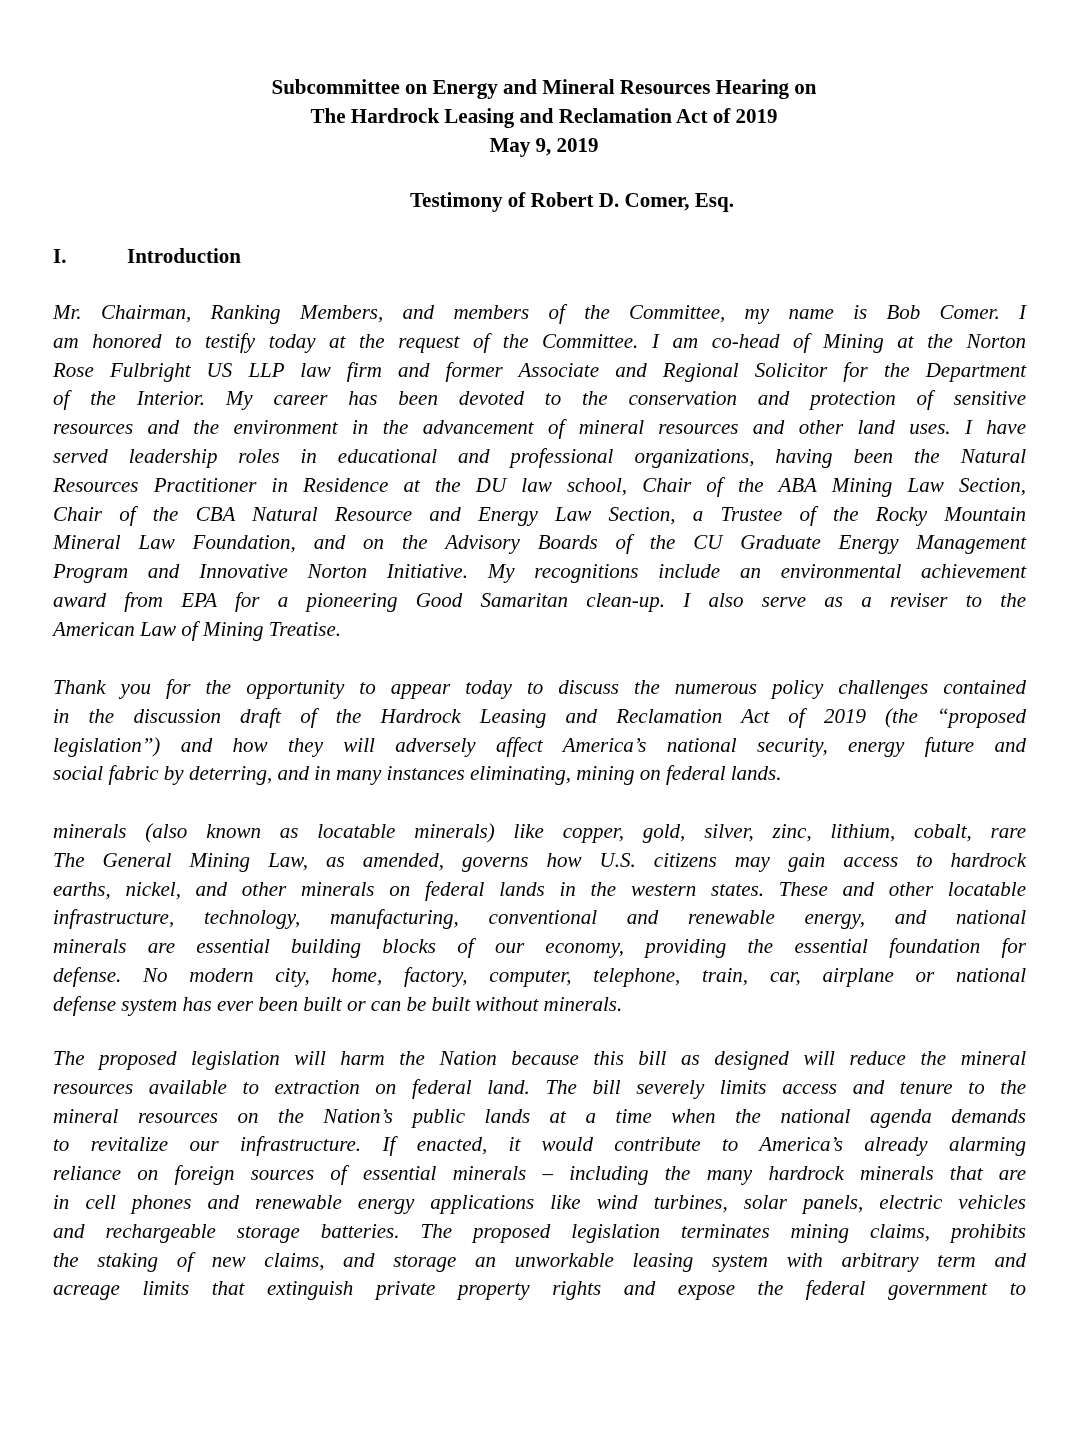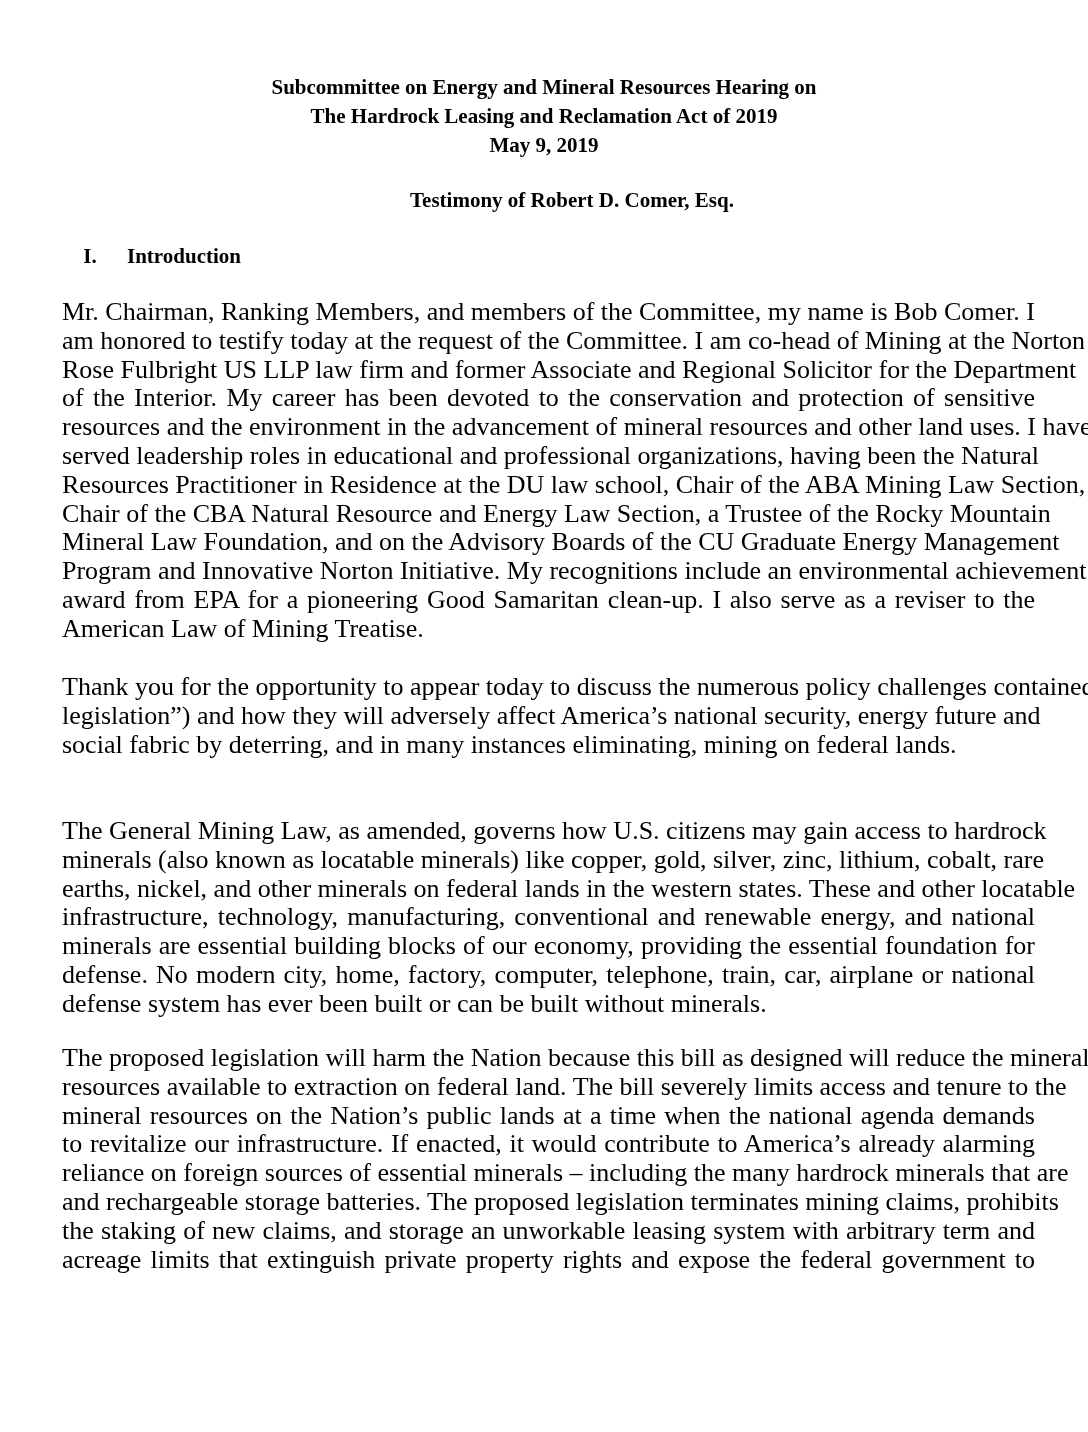--- a/index.html
+++ b/index.html
@@ -39,32 +39,32 @@
     .header-block { top: 73px; }
     .testimony { top: 186px; padding-left: 28px; }
     .section-heading {
       position: absolute;
       left: 53px;
       top: 242px;
       font-weight: bold;
       font-size: 21px;
       line-height: 29px;
       white-space: nowrap;
-      text-align: center;
     }
     .section-heading .num {
       display: inline-block;
       width: 74px;
     }
     .para {
       position: absolute;
-      left: 62px;
+      left: 53px;
       width: 973px;
-      font-size: 26px;
+      font-size: 21px;
       line-height: 28.8px;
+      font-style: italic;
     }
     .para .ln {
       display: block;
       text-align: justify;
       text-align-last: justify;
       white-space: nowrap;
       overflow: visible;
       height: 28.8px;
     }
     .para .ln.last {
@@ -103,36 +103,38 @@
       <span class="ln">served leadership roles in educational and professional organizations, having been the Natural</span>
       <span class="ln">Resources Practitioner in Residence at the DU law school, Chair of the ABA Mining Law Section,</span>
       <span class="ln">Chair of the CBA Natural Resource and Energy Law Section, a Trustee of the Rocky Mountain</span>
       <span class="ln">Mineral Law Foundation, and on the Advisory Boards of the CU Graduate Energy Management</span>
       <span class="ln">Program and Innovative Norton Initiative. My recognitions include an environmental achievement</span>
       <span class="ln">award from EPA for a pioneering Good Samaritan clean-up. I also serve as a reviser to the</span>
       <span class="ln last">American Law of Mining Treatise.</span>
     </div>
   <div class="para p2">
       <span class="ln">Thank you for the opportunity to appear today to discuss the numerous policy challenges contained</span>
+      <span class="ln">in the discussion draft of the Hardrock Leasing and Reclamation Act of 2019 (the “proposed</span>
       <span class="ln">legislation”) and how they will adversely affect America’s national security, energy future and</span>
       <span class="ln last">social fabric by deterring, and in many instances eliminating, mining on federal lands.</span>
     </div>
   <div class="para p3">
+      <span class="ln">minerals (also known as locatable minerals) like copper, gold, silver, zinc, lithium, cobalt, rare</span>
       <span class="ln">The General Mining Law, as amended, governs how U.S. citizens may gain access to hardrock</span>
-      <span class="ln">minerals (also known as locatable minerals) like copper, gold, silver, zinc, lithium, cobalt, rare</span>
       <span class="ln">earths, nickel, and other minerals on federal lands in the western states. These and other locatable</span>
       <span class="ln">infrastructure, technology, manufacturing, conventional and renewable energy, and national</span>
       <span class="ln">minerals are essential building blocks of our economy, providing the essential foundation for</span>
       <span class="ln">defense. No modern city, home, factory, computer, telephone, train, car, airplane or national</span>
       <span class="ln last">defense system has ever been built or can be built without minerals.</span>
     </div>
   <div class="para p4">
       <span class="ln">The proposed legislation will harm the Nation because this bill as designed will reduce the mineral</span>
       <span class="ln">resources available to extraction on federal land. The bill severely limits access and tenure to the</span>
       <span class="ln">mineral resources on the Nation’s public lands at a time when the national agenda demands</span>
       <span class="ln">to revitalize our infrastructure. If enacted, it would contribute to America’s already alarming</span>
       <span class="ln">reliance on foreign sources of essential minerals – including the many hardrock minerals that are</span>
+      <span class="ln">in cell phones and renewable energy applications like wind turbines, solar panels, electric vehicles</span>
       <span class="ln">and rechargeable storage batteries. The proposed legislation terminates mining claims, prohibits</span>
       <span class="ln">the staking of new claims, and storage an unworkable leasing system with arbitrary term and</span>
       <span class="ln">acreage limits that extinguish private property rights and expose the federal government to</span>
     </div>
 
 </div>
 
 </body></html>

